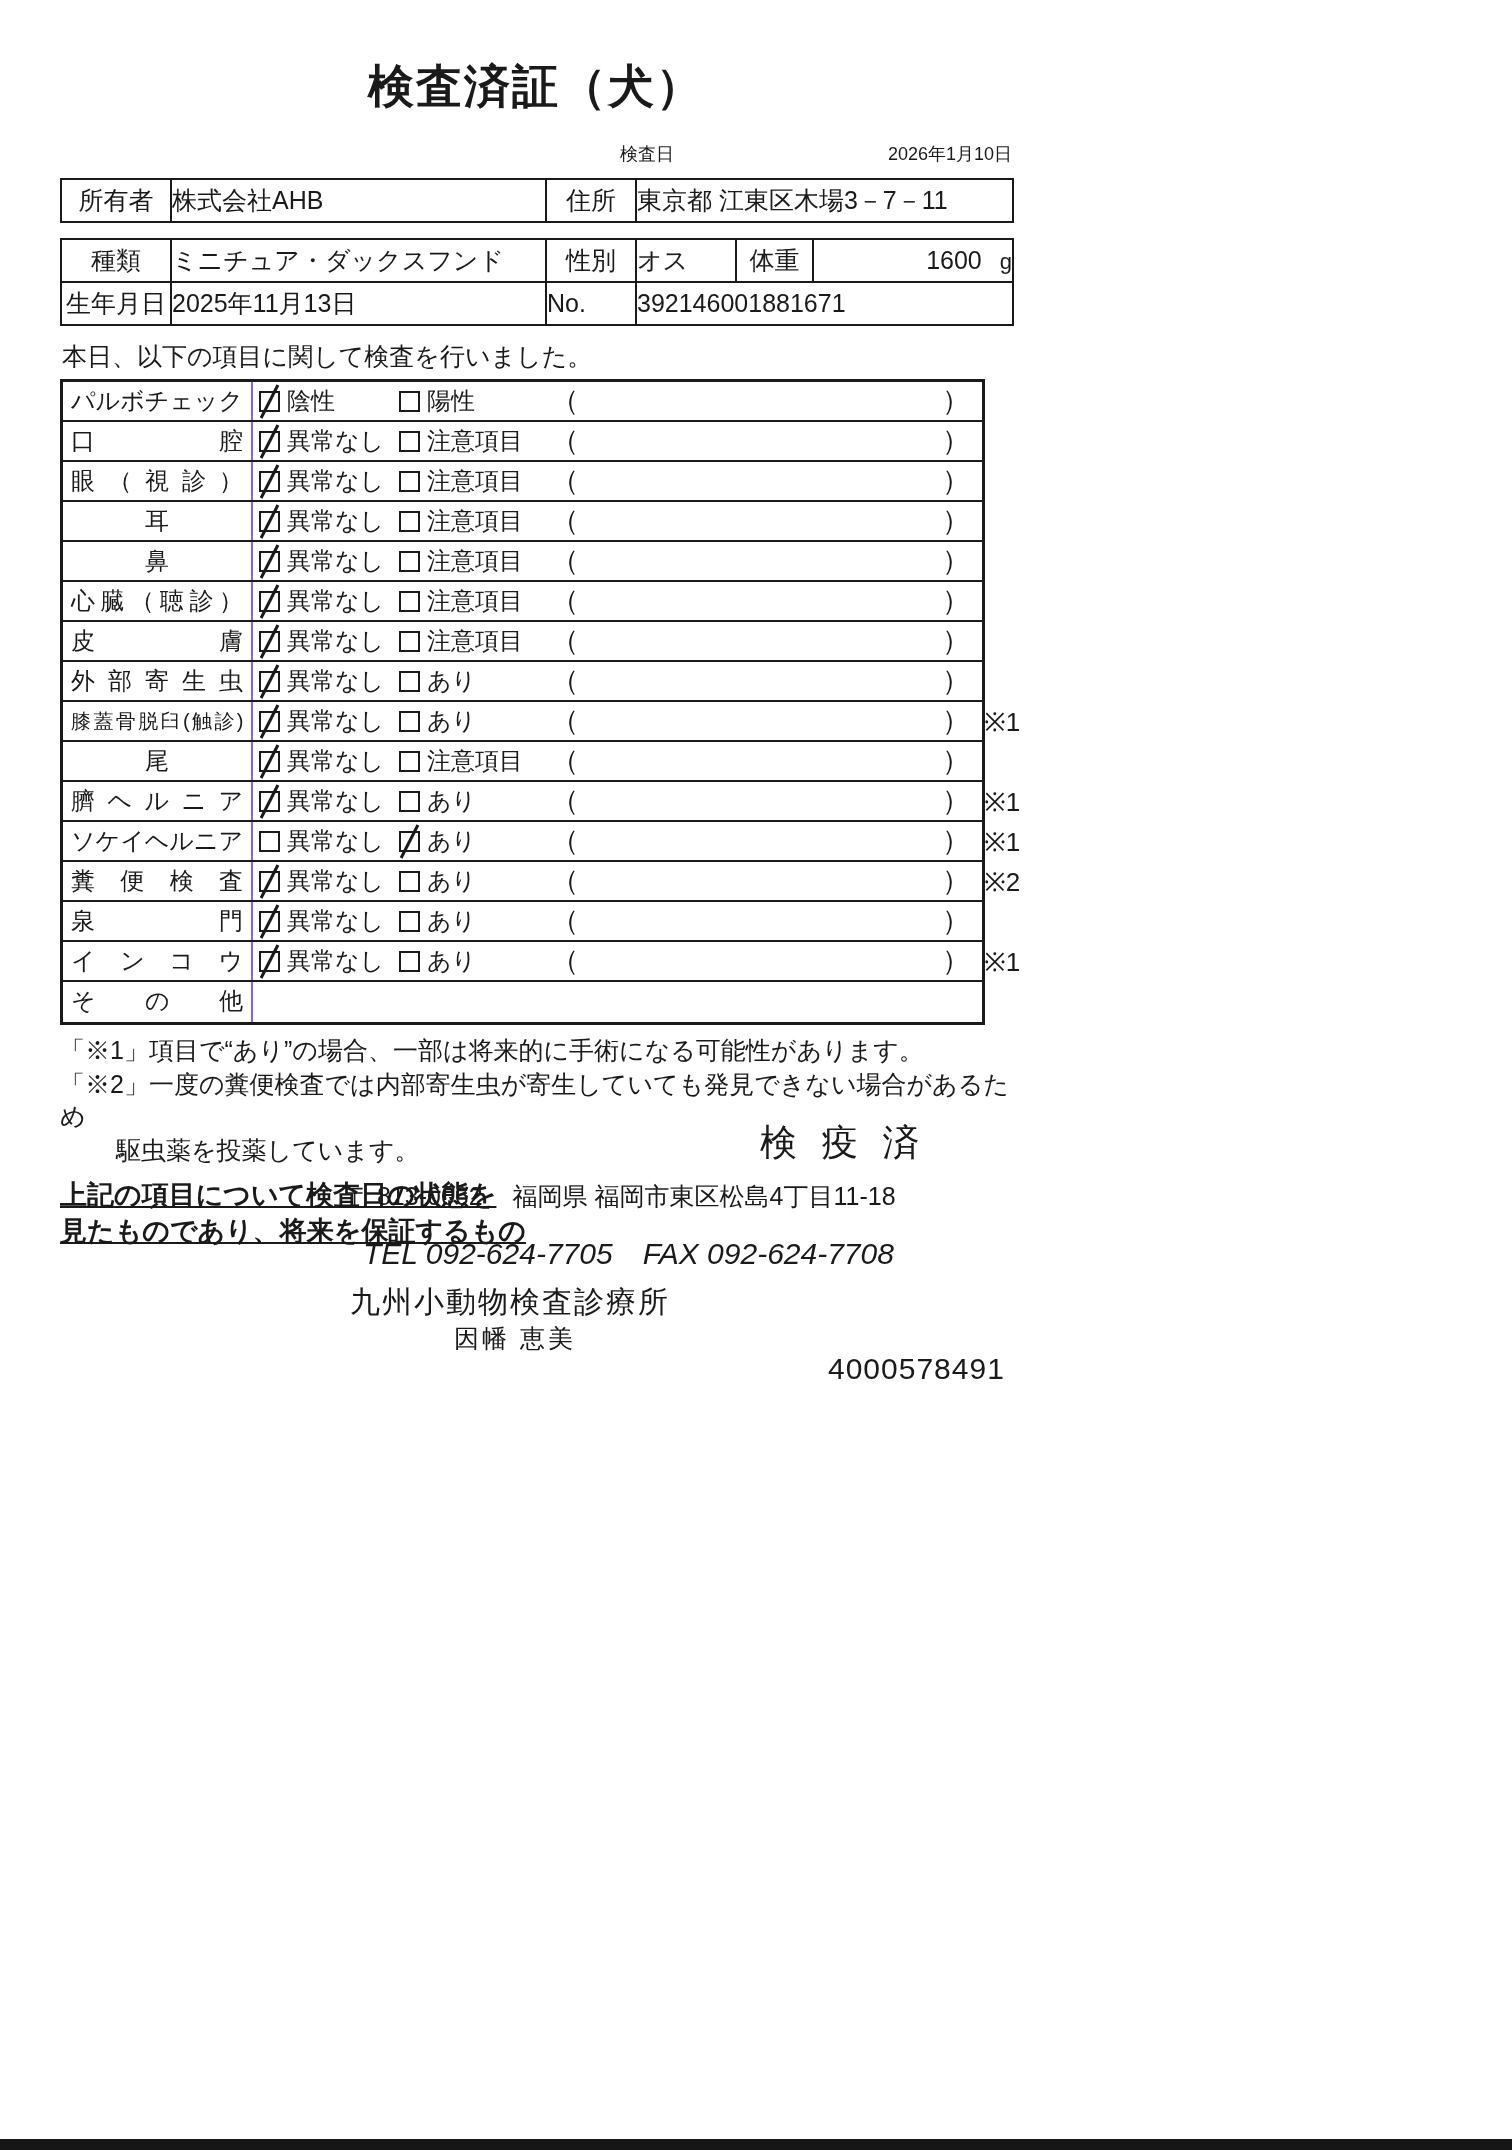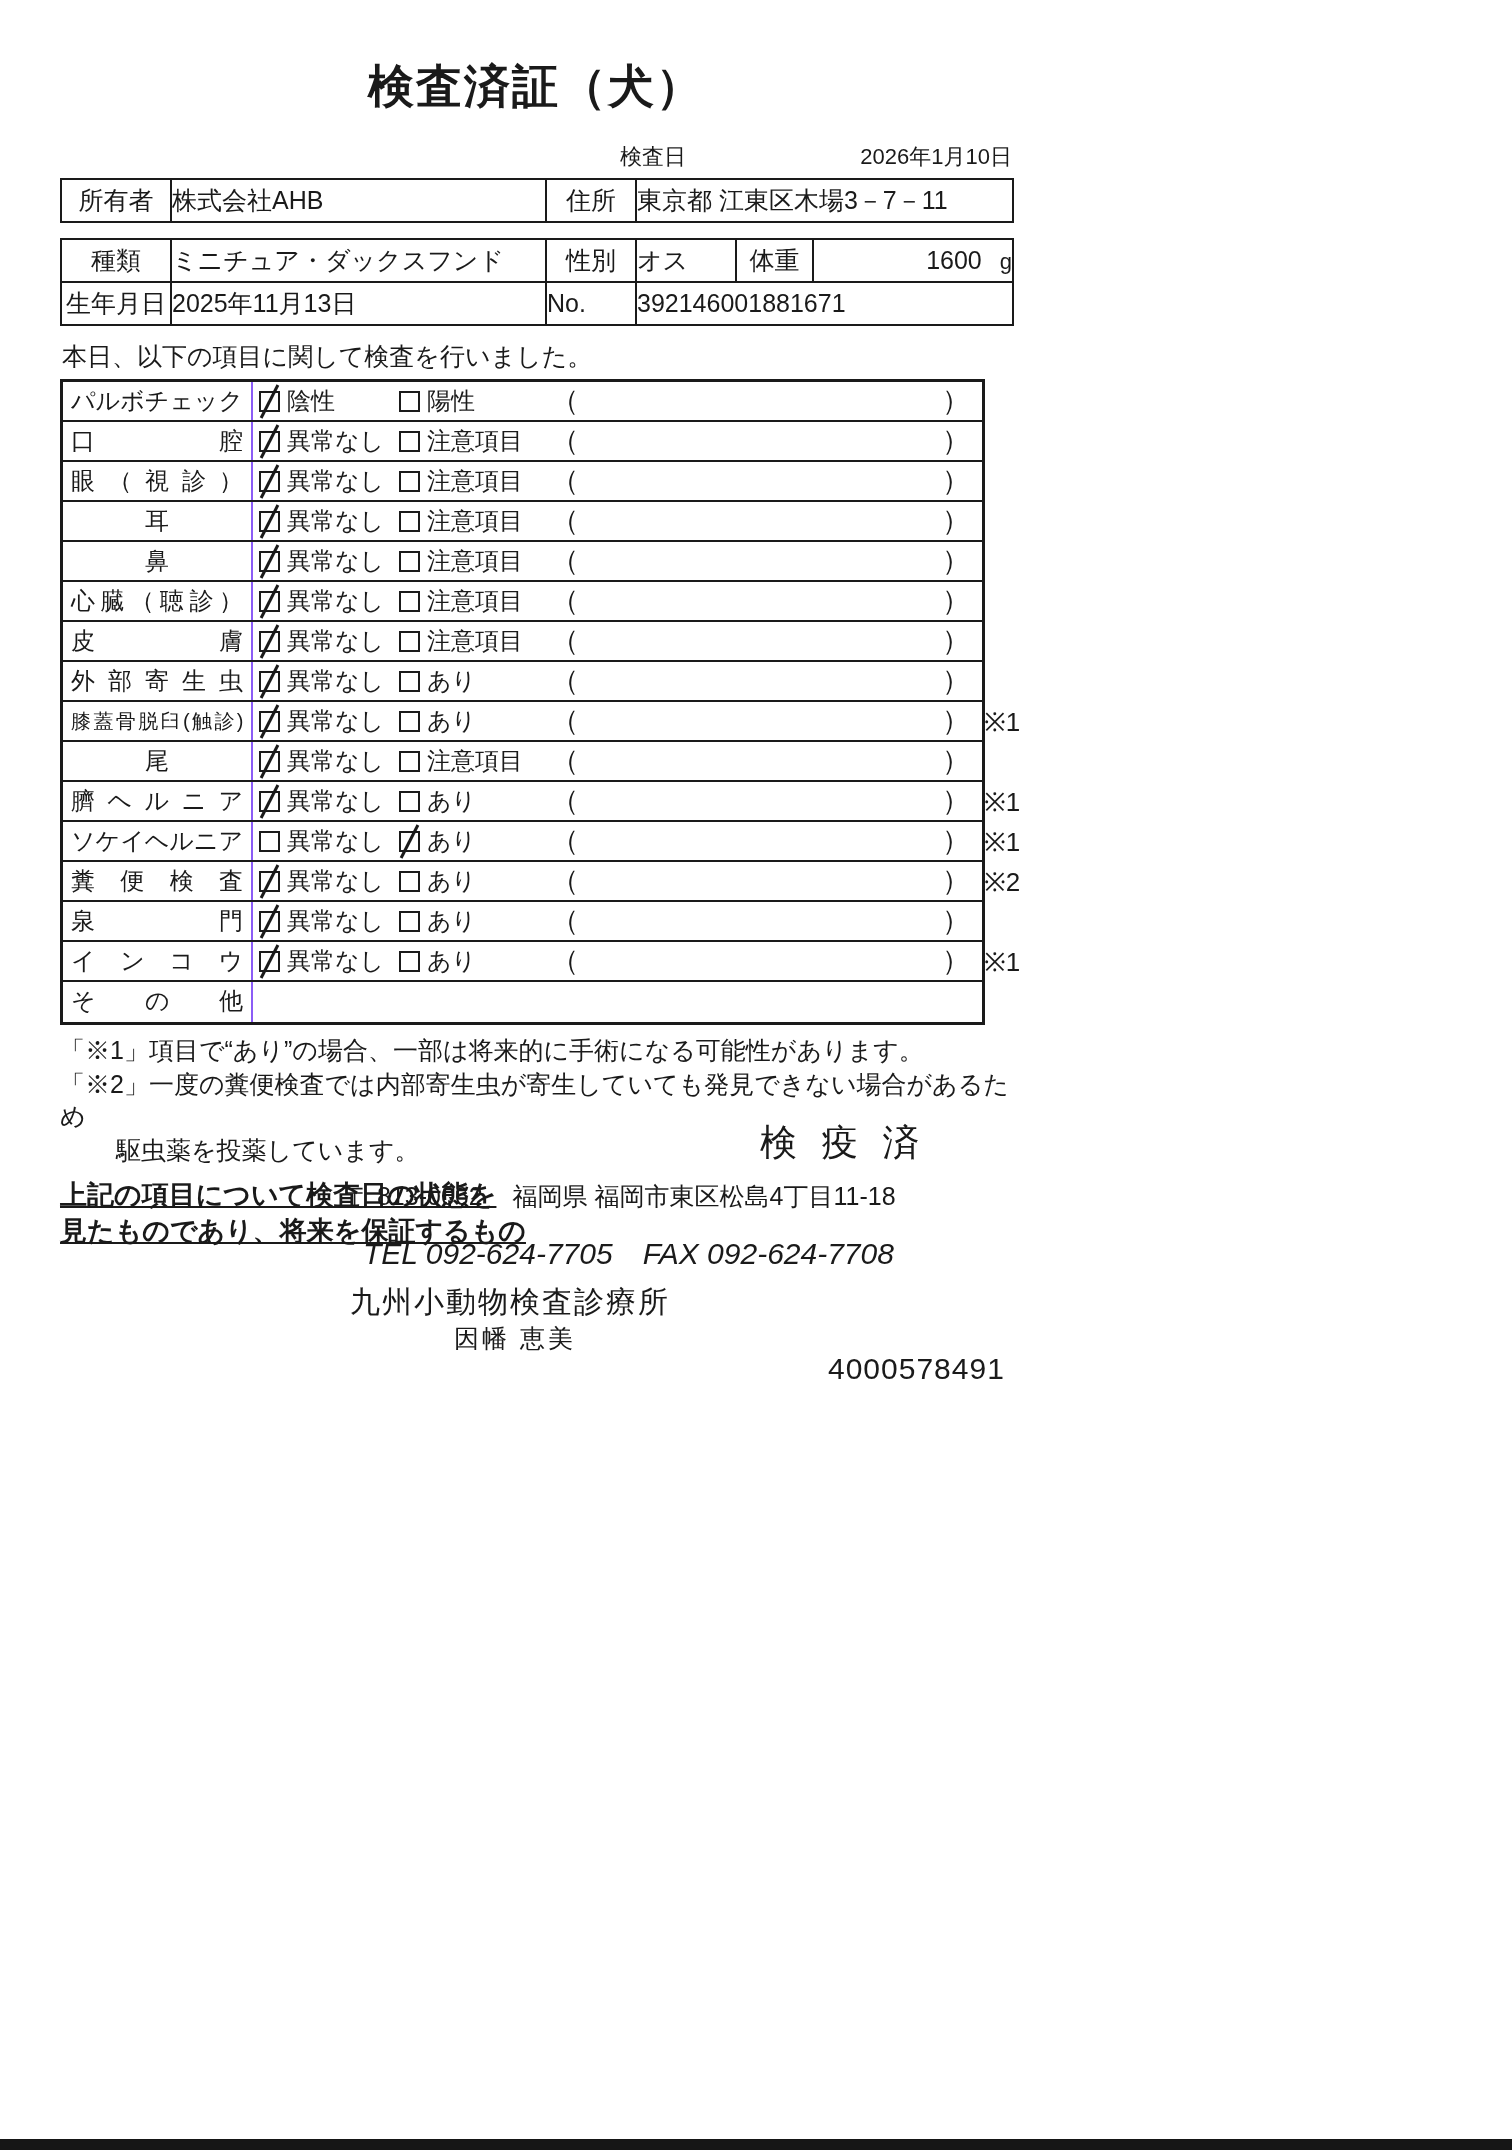--- a/index.html
+++ b/index.html
@@ -14,21 +14,21 @@
   }
   .content { margin-left:60px; width:952px; }
 
   .title {
     margin:0; padding-top:56px;
     text-align:center;
     font-size:46px; font-weight:700;
     letter-spacing:2px;
   }
 
-  .date-row { position:relative; margin-top:24px; height:32px; font-size:22px; }
+  .date-row { position:relative; margin-top:24px; height:32px; font-size:18px; }
   .date-label { position:absolute; left:560px; top:0; }
   .date-value { position:absolute; right:0; top:0; }
 
   table.t {
     border-collapse:collapse; table-layout:fixed;
     width:952px; font-size:25px;
   }
   table.t td {
     border:2.5px solid #1a1a1a;
     height:41px; padding:0;

